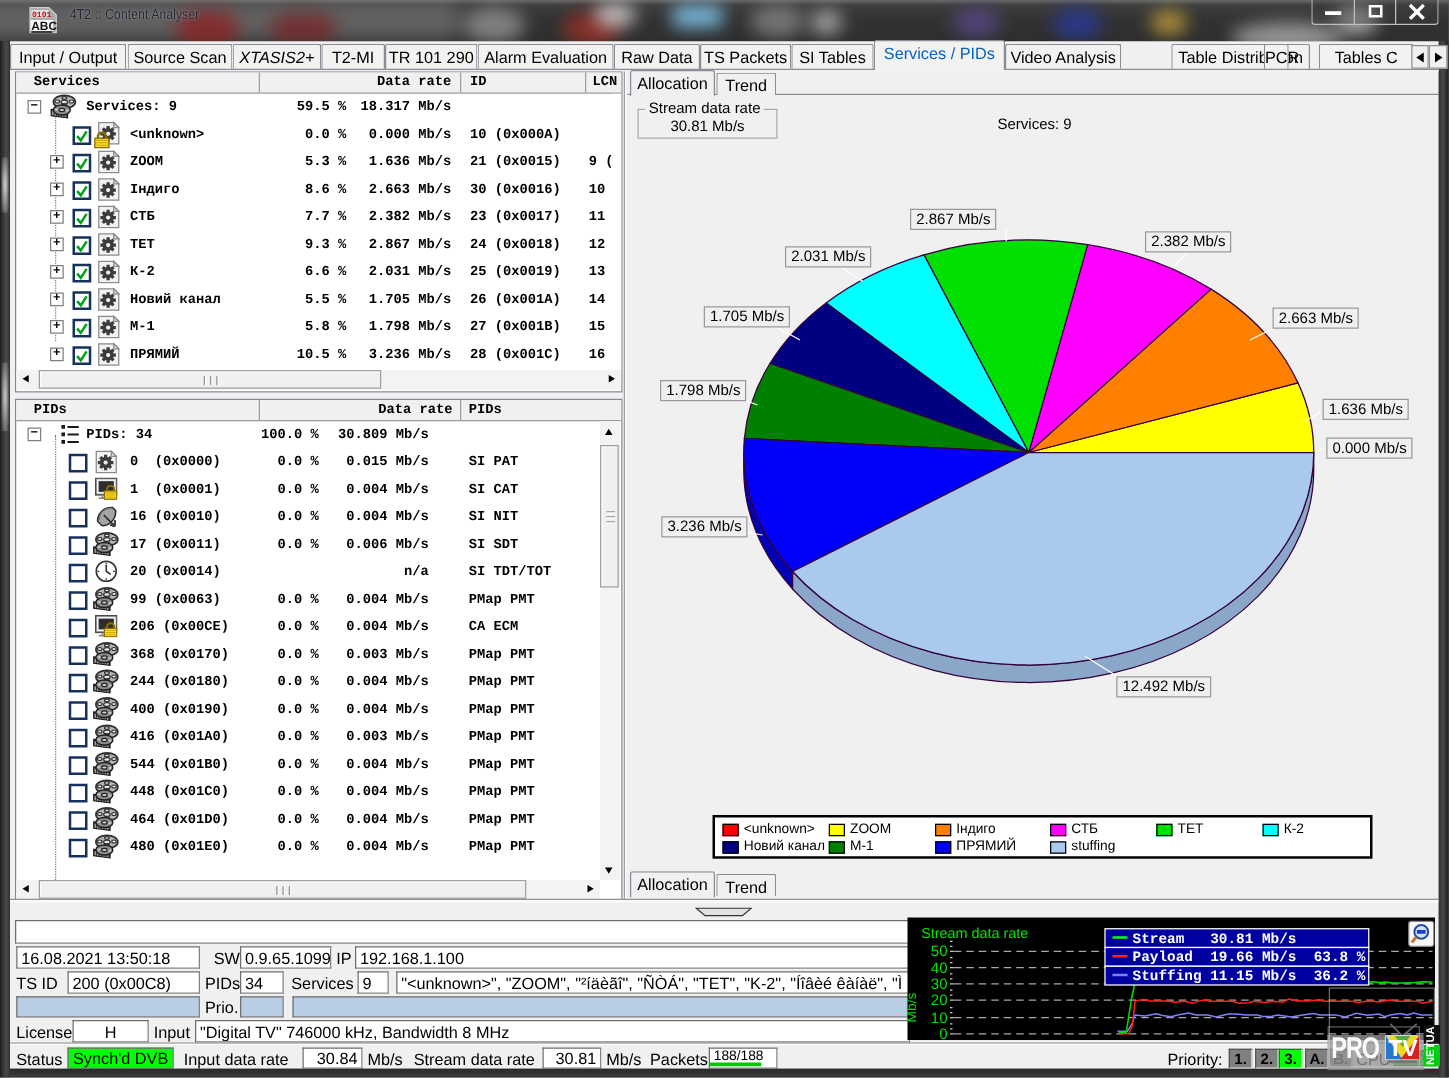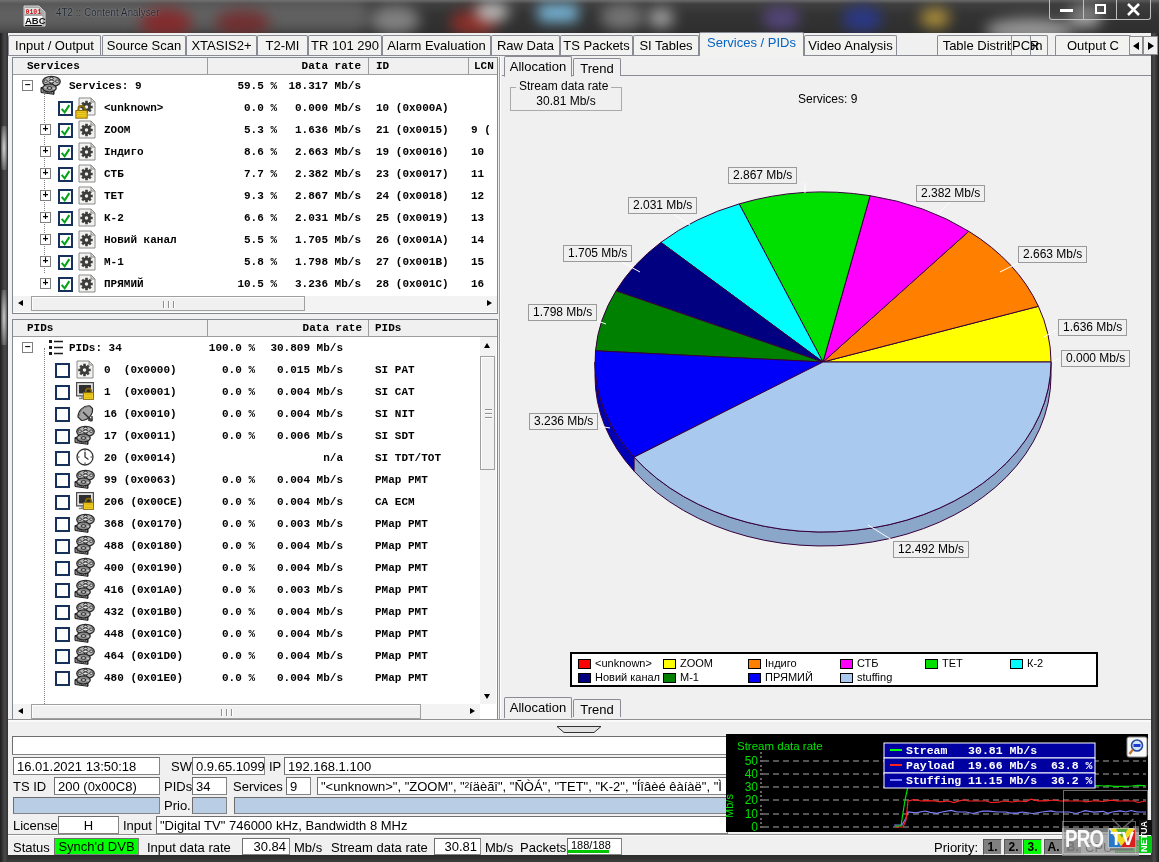--- a/index.html
+++ b/index.html
@@ -158,32 +158,32 @@
   <path d="M9,2 v1.5 M9,14.5 V16 M2,9 h1.5 M14.5,9 H16" stroke="#333"></path>
 </g>
 <g id="i-check">
         <path d="M2,6 l3.5,4 L11,1.5" stroke="#00a414" stroke-width="2.4" fill="none"></path>
       </g>
 </defs>
 </svg>
 
 <div class="tab" style="left:8px;width:93px;">Input / Output</div>
 <div class="tab" style="left:102px;width:84px;">Source Scan</div>
-<div class="tab" style="left:186px;width:71px;">XTASIS2+</div>
+<div class="tab" style="left:186px;width:71px;font-style:italic;">XTASIS2+</div>
 <div class="tab" style="left:257px;width:51px;">T2-MI</div>
 <div class="tab" style="left:308px;width:74px;">TR 101 290</div>
 <div class="tab" style="left:382px;width:109px;">Alarm Evaluation</div>
 <div class="tab" style="left:491px;width:69px;">Raw Data</div>
 <div class="tab" style="left:560px;width:73px;">TS Packets</div>
 <div class="tab" style="left:633px;width:66px;">SI Tables</div>
 <div class="tab active" style="left:699px;width:105px;">Services / PIDs</div>
 <div class="tab" style="left:804px;width:93px;">Video Analysis</div>
 <div class="tab" style="left:937px;width:111px;">Table Distribution</div>
 <div class="tab" style="left:1011px;width:20px;">PCR</div>
-<div class="tab" style="left:1055px;width:76px;">Output C</div>
+<div class="tab" style="left:1055px;width:76px;">Tables C</div>
 <div class="abs" style="left:1129px;top:36px;width:14px;height:19px;background:#f0f0f0;border:1px solid #8e8e8e;z-index:4">
     <div class="tri" style="left:3px;top:5px;border-top:4px solid transparent;border-bottom:4px solid transparent;border-right:6px solid #000;"></div>
   </div>
 <div class="abs" style="left:1143px;top:36px;width:15px;height:19px;background:#f0f0f0;border:1px solid #8e8e8e;z-index:4">
     <div class="tri" style="left:4px;top:5px;border-top:4px solid transparent;border-bottom:4px solid transparent;border-left:6px solid #000;"></div>
   </div>
 <div class="abs panel" style="left:12px;top:57px;width:486px;height:257px;">
  <div class="hdr">
       <span class="mono abs" style="left:14px;top:2px">Services</span>
       <div class="c" style="left:194px;width:0"></div>
@@ -243,21 +243,21 @@
           <svg width="11" height="11" viewBox="0 0 13 11" style="position:absolute;left:0;top:0">
             <use href="#i-check"></use>
           </svg>
         </div>
         <svg class="abs" style="left:65px;top:1px" width="18" height="19" viewBox="0 0 18 19">
           <use href="#i-pagegear"></use>
         </svg>
         <span class="mono nm" style="left:91px;top:5px">Індиго</span>
         <span class="mono pct" style="right:220px;top:5px">8.6 %</span>
         <span class="mono pct" style="right:136px;top:5px">2.663 Mb/s</span>
-        <span class="mono nm" style="left:363px;top:5px">19 (0x0016)</span>
+        <span class="mono nm" style="left:363px;top:5px">30 (0x0016)</span>
         <span class="mono nm" style="left:458px;top:5px">10 (0x000A)</span>
       </div>
   <div class="row" style="height:22px">
         <div class="pm" style="left:27px;top:5px;">+</div>
         <div class="cb" style="left:45px;top:4px;">
           <svg width="11" height="11" viewBox="0 0 13 11" style="position:absolute;left:0;top:0">
             <use href="#i-check"></use>
           </svg>
         </div>
         <svg class="abs" style="left:65px;top:1px" width="18" height="19" viewBox="0 0 18 19">
@@ -461,21 +461,21 @@
         <span class="mono nm" style="left:91px;top:5px">368 (0x0170)</span>
         <span class="mono pct" style="right:225px;top:5px">0.0 %</span>
         <span class="mono pct" style="right:137px;top:5px">0.003 Mb/s</span>
         <span class="mono nm" style="left:362px;top:5px">PMap PMT</span>
       </div>
   <div class="row" style="height:22px">
         <div class="cb" style="left:42px;top:4px;"></div>
         <svg class="abs" style="left:61px;top:0px" width="22" height="21" viewBox="0 0 22 21">
           <use href="#i-reel"></use>
         </svg>
-        <span class="mono nm" style="left:91px;top:5px">488 (0x0180)</span>
+        <span class="mono nm" style="left:91px;top:5px">244 (0x0180)</span>
         <span class="mono pct" style="right:225px;top:5px">0.0 %</span>
         <span class="mono pct" style="right:137px;top:5px">0.004 Mb/s</span>
         <span class="mono nm" style="left:362px;top:5px">PMap PMT</span>
       </div>
   <div class="row" style="height:22px">
         <div class="cb" style="left:42px;top:4px;"></div>
         <svg class="abs" style="left:61px;top:0px" width="22" height="21" viewBox="0 0 22 21">
           <use href="#i-reel"></use>
         </svg>
         <span class="mono nm" style="left:91px;top:5px">400 (0x0190)</span>
@@ -491,21 +491,21 @@
         <span class="mono nm" style="left:91px;top:5px">416 (0x01A0)</span>
         <span class="mono pct" style="right:225px;top:5px">0.0 %</span>
         <span class="mono pct" style="right:137px;top:5px">0.003 Mb/s</span>
         <span class="mono nm" style="left:362px;top:5px">PMap PMT</span>
       </div>
   <div class="row" style="height:22px">
         <div class="cb" style="left:42px;top:4px;"></div>
         <svg class="abs" style="left:61px;top:0px" width="22" height="21" viewBox="0 0 22 21">
           <use href="#i-reel"></use>
         </svg>
-        <span class="mono nm" style="left:91px;top:5px">432 (0x01B0)</span>
+        <span class="mono nm" style="left:91px;top:5px">544 (0x01B0)</span>
         <span class="mono pct" style="right:225px;top:5px">0.0 %</span>
         <span class="mono pct" style="right:137px;top:5px">0.004 Mb/s</span>
         <span class="mono nm" style="left:362px;top:5px">PMap PMT</span>
       </div>
   <div class="row" style="height:22px">
         <div class="cb" style="left:42px;top:4px;"></div>
         <svg class="abs" style="left:61px;top:0px" width="22" height="21" viewBox="0 0 22 21">
           <use href="#i-reel"></use>
         </svg>
         <span class="mono nm" style="left:91px;top:5px">448 (0x01C0)</span>
@@ -628,21 +628,21 @@
   </div>
 <div class="abs" style="left:8px;top:719px;width:1143px;height:1px;background:#909090"></div>
 <div class="abs" style="left:8px;top:720px;width:1143px;height:2px;background:#fafafa"></div>
 <div class="stab" style="left:504px;top:697px;width:68px;height:21px;z-index:1">Allocation</div>
 <div class="stab" style="left:573px;top:699px;width:48px;height:18px;">Trend</div>
 <svg class="abs" style="left:556px;top:726px;z-index:2" width="46" height="8">
     <path d="M1,0.5 h44 l-7,6 h-30 z" fill="#e2e2e2" stroke="#333" stroke-width="1"></path>
   </svg>
 
 <div class="fld" style="left:12px;top:736px;width:716px;height:19px;"></div>
-<div class="fld" style="left:13px;top:757px;width:147px;height:18px;">16.01.2021 13:50:18</div>
+<div class="fld" style="left:13px;top:757px;width:147px;height:18px;">16.08.2021 13:50:18</div>
 <span class="slbl" style="left:171px;top:759px;">SW</span>
 <div class="fld" style="left:192px;top:757px;width:73px;height:18px;">0.9.65.1099</div>
 <span class="slbl" style="left:269px;top:759px;">IP</span>
 <div class="fld" style="left:284px;top:757px;width:444px;height:18px;">192.168.1.100</div>
 
 <span class="slbl" style="left:13px;top:779px;">TS ID</span>
 <div class="fld" style="left:54px;top:777px;width:106px;height:18px;">200 (0x00C8)</div>
 <span class="slbl" style="left:164px;top:779px;">PIDs</span>
 <div class="fld" style="left:192px;top:777px;width:35px;height:18px;">34</div>
 <span class="slbl" style="left:233px;top:779px;">Services</span>

